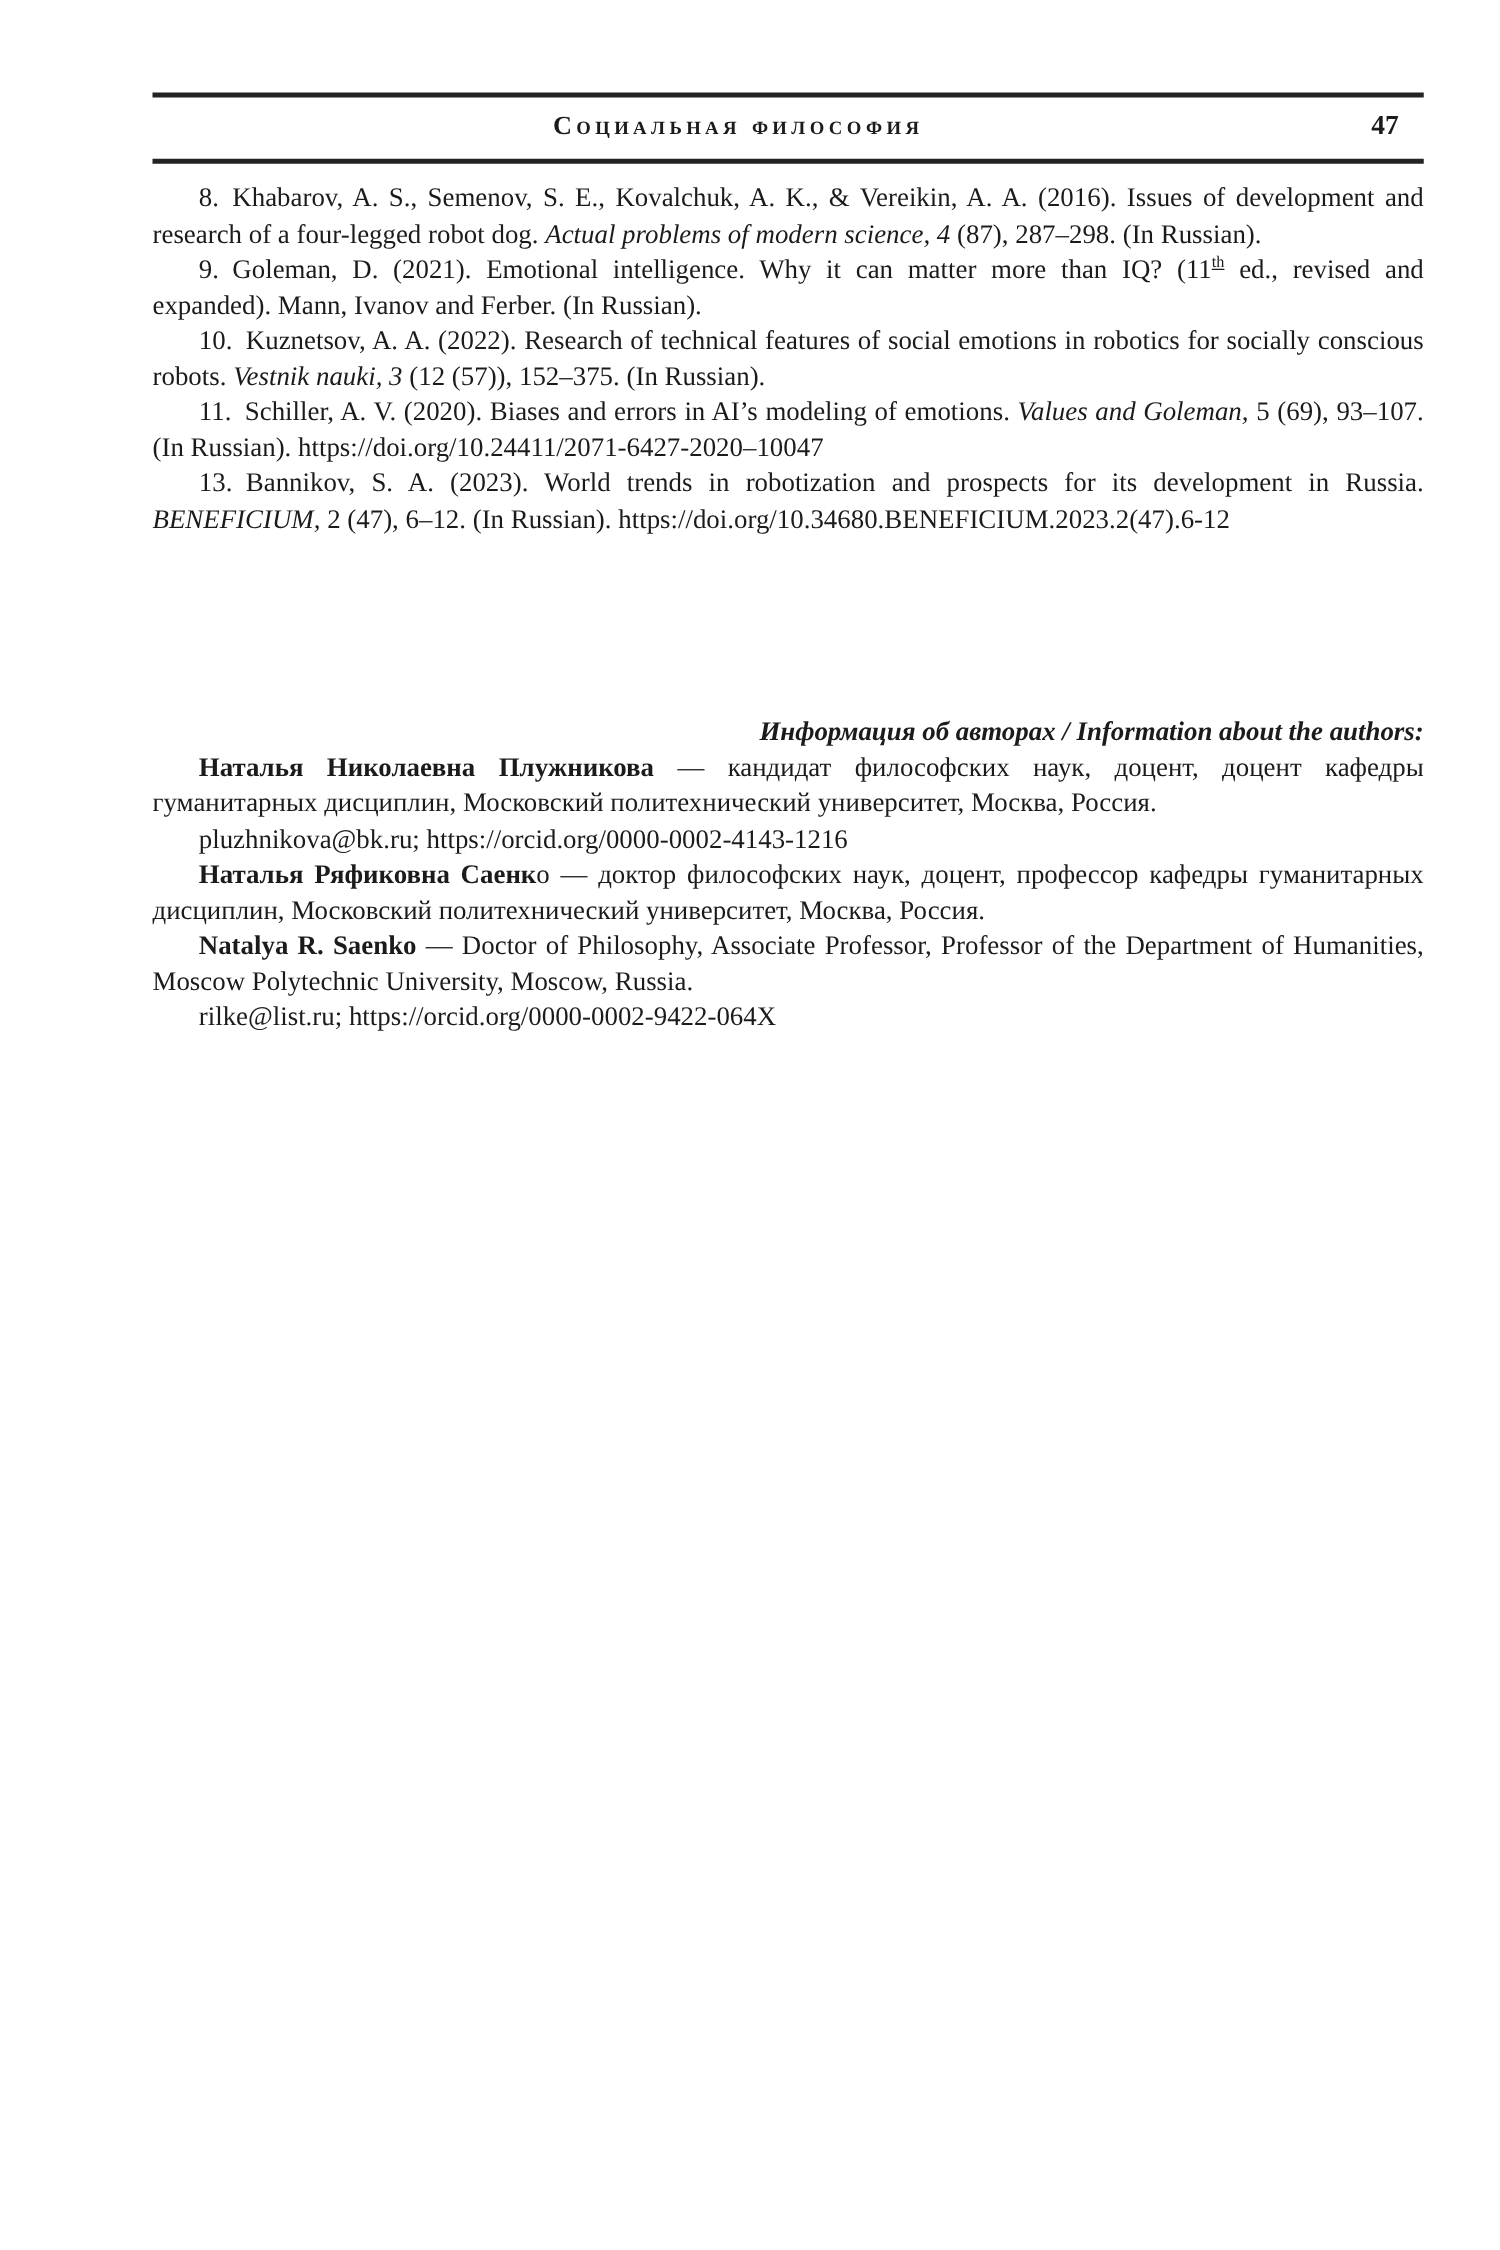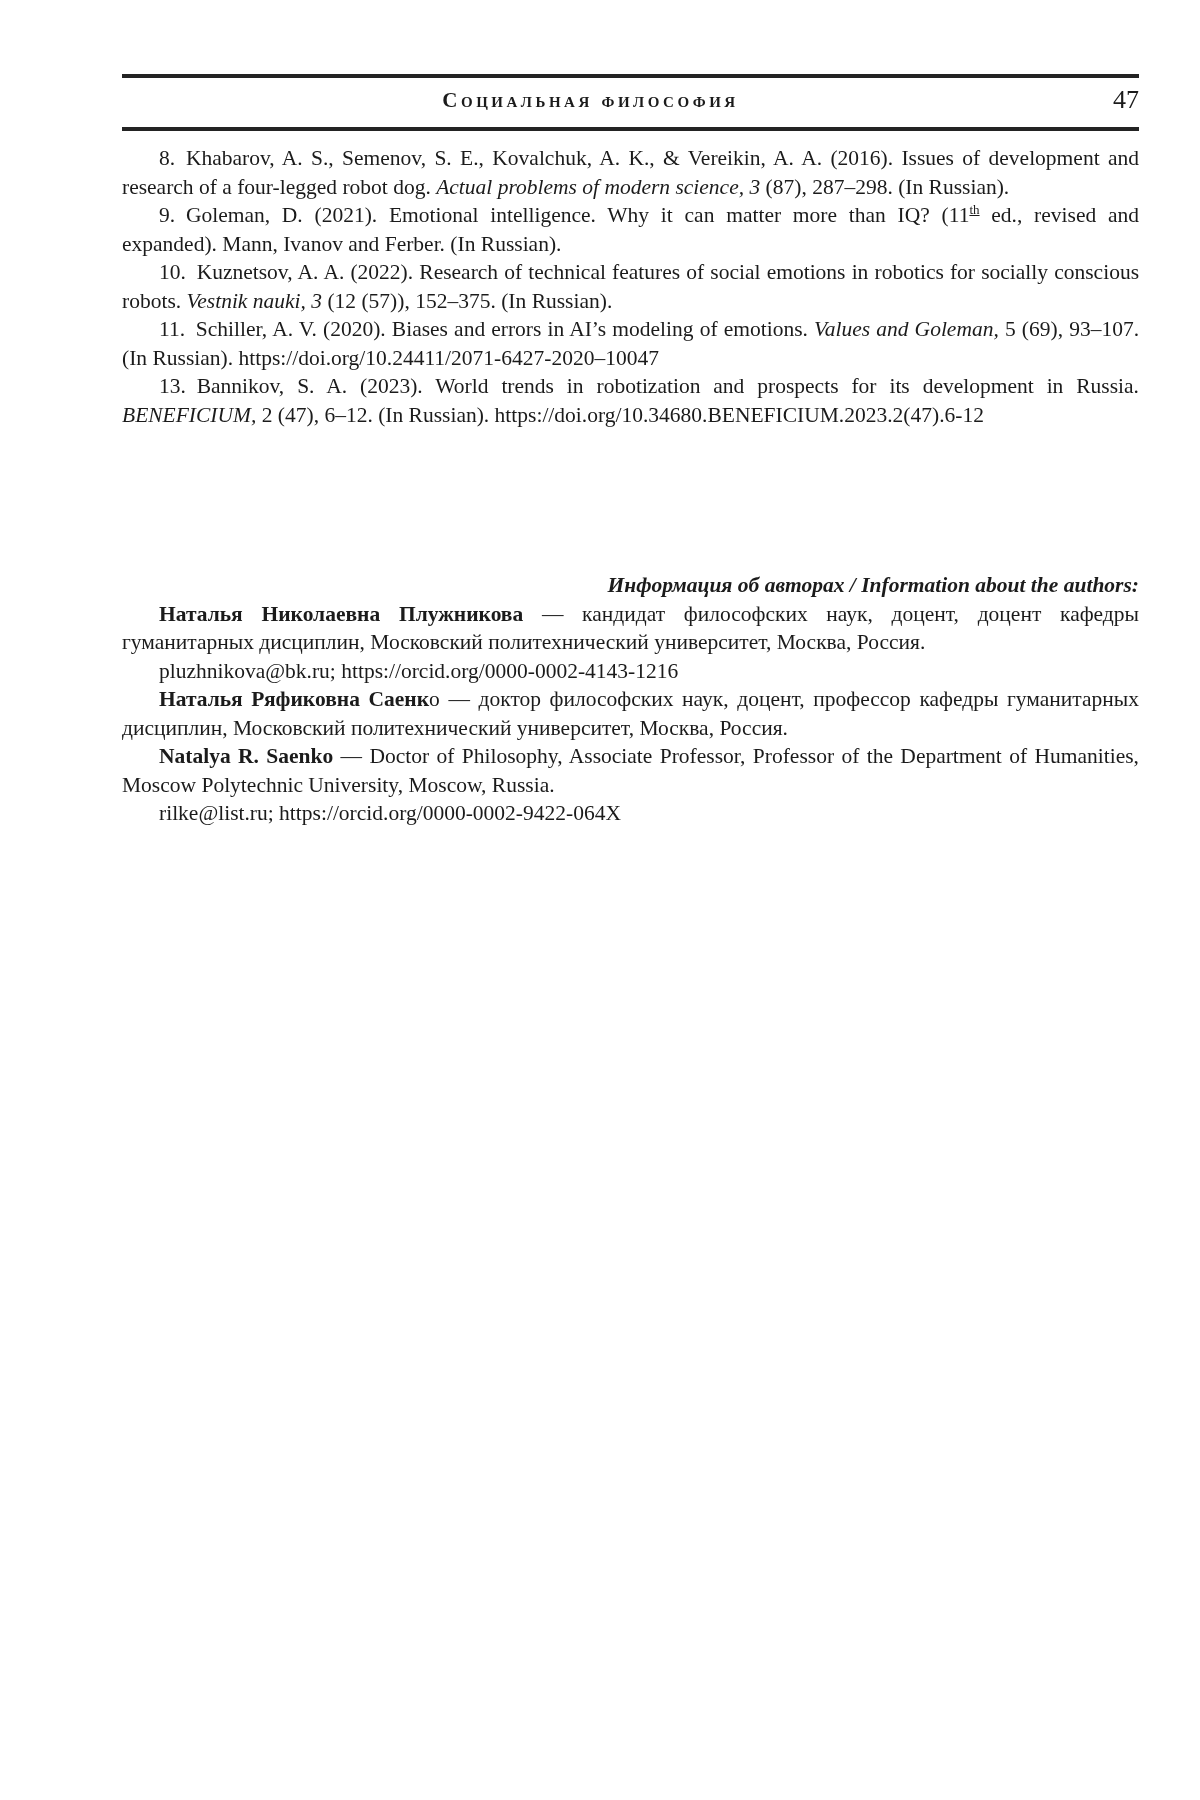--- a/index.html
+++ b/index.html
@@ -35,25 +35,25 @@
   .runhead-title {
     font-weight: 700;
     font-variant: small-caps;
     letter-spacing: 3.5px;
     font-size: 21px;
     transform: translateX(-40px);
     white-space: nowrap;
   }
   .runhead-page {
     position: absolute;
-    right: 0;
+    right: 20px;
     top: 50%;
     transform: translateY(-50%);
-    font-weight: 400;
-    font-size: 26px;
+    font-weight: 700;
+    font-size: 22px;
   }
   
   .refs { margin-top: 13px; }
   p.body-par {
     margin: 0;
     font-size: 21.5px;
     line-height: 28.5px;
     text-align: justify;
     text-indent: 37px;
     hyphens: none;
@@ -89,21 +89,21 @@
     <div class="runhead">
       <div class="rule rule-top"></div>
       <div class="runhead-row">
         <span class="runhead-title">Социальная философия</span>
         <span class="runhead-page">47</span>
       </div>
       <div class="rule rule-bottom"></div>
     </div>
 
     <div class="refs">
-        <p class="body-par ref"><span>8. Khabarov, A. S., Semenov, S. E., Kovalchuk, A. K., &amp; Vereikin, A. A. (2016). Issues of development and research of a four-legged robot dog. </span><span class="i">Actual problems of modern science, 3</span><span> (87), 287–298. (In Russian).</span></p>
+        <p class="body-par ref"><span>8. Khabarov, A. S., Semenov, S. E., Kovalchuk, A. K., &amp; Vereikin, A. A. (2016). Issues of development and research of a four-legged robot dog. </span><span class="i">Actual problems of modern science, 4</span><span> (87), 287–298. (In Russian).</span></p>
         <p class="body-par ref"><span>9. Goleman, D. (2021). Emotional intelligence. Why it can matter more than IQ? (11</span><span class="sup">th</span><span> ed., revised and expanded). Mann, Ivanov and Ferber. (In Russian).</span></p>
         <p class="body-par ref"><span>10. Kuznetsov, A. A. (2022). Research of technical features of social emotions in robo­tics for socially conscious robots. </span><span class="i">Vestnik nauki, 3</span><span> (12 (57)), 152–375. (In Russian).</span></p>
         <p class="body-par ref"><span>11. Schiller, A. V. (2020). Biases and errors in AI’s modeling of emotions. </span><span class="i">Values and Goleman,</span><span> 5 (69), 93–107. (In Russian). https://doi.org/​10.24411/​2071-6427-2020–​10047</span></p>
         <p class="body-par ref"><span>13. Bannikov, S. A. (2023). World trends in robotization and prospects for its develop­ment in Russia. </span><span class="i">BENEFICIUM,</span><span> 2 (47), 6–12. (In Russian). https://doi.org/​10.34680.BENEFI­CIUM.2023.2(47).6-12</span></p>
       </div>
 
     <p class="authors-heading">Информация об авторах / Information about the authors:</p>
 
     <div class="authors">
         <p class="body-par m-first"><span class="b">Наталья Николаевна Плужникова</span><span> — кандидат философских наук, доцент, до­цент кафедры гуманитарных дисциплин, Московский политехнический университет, Москва, Россия.</span></p>

